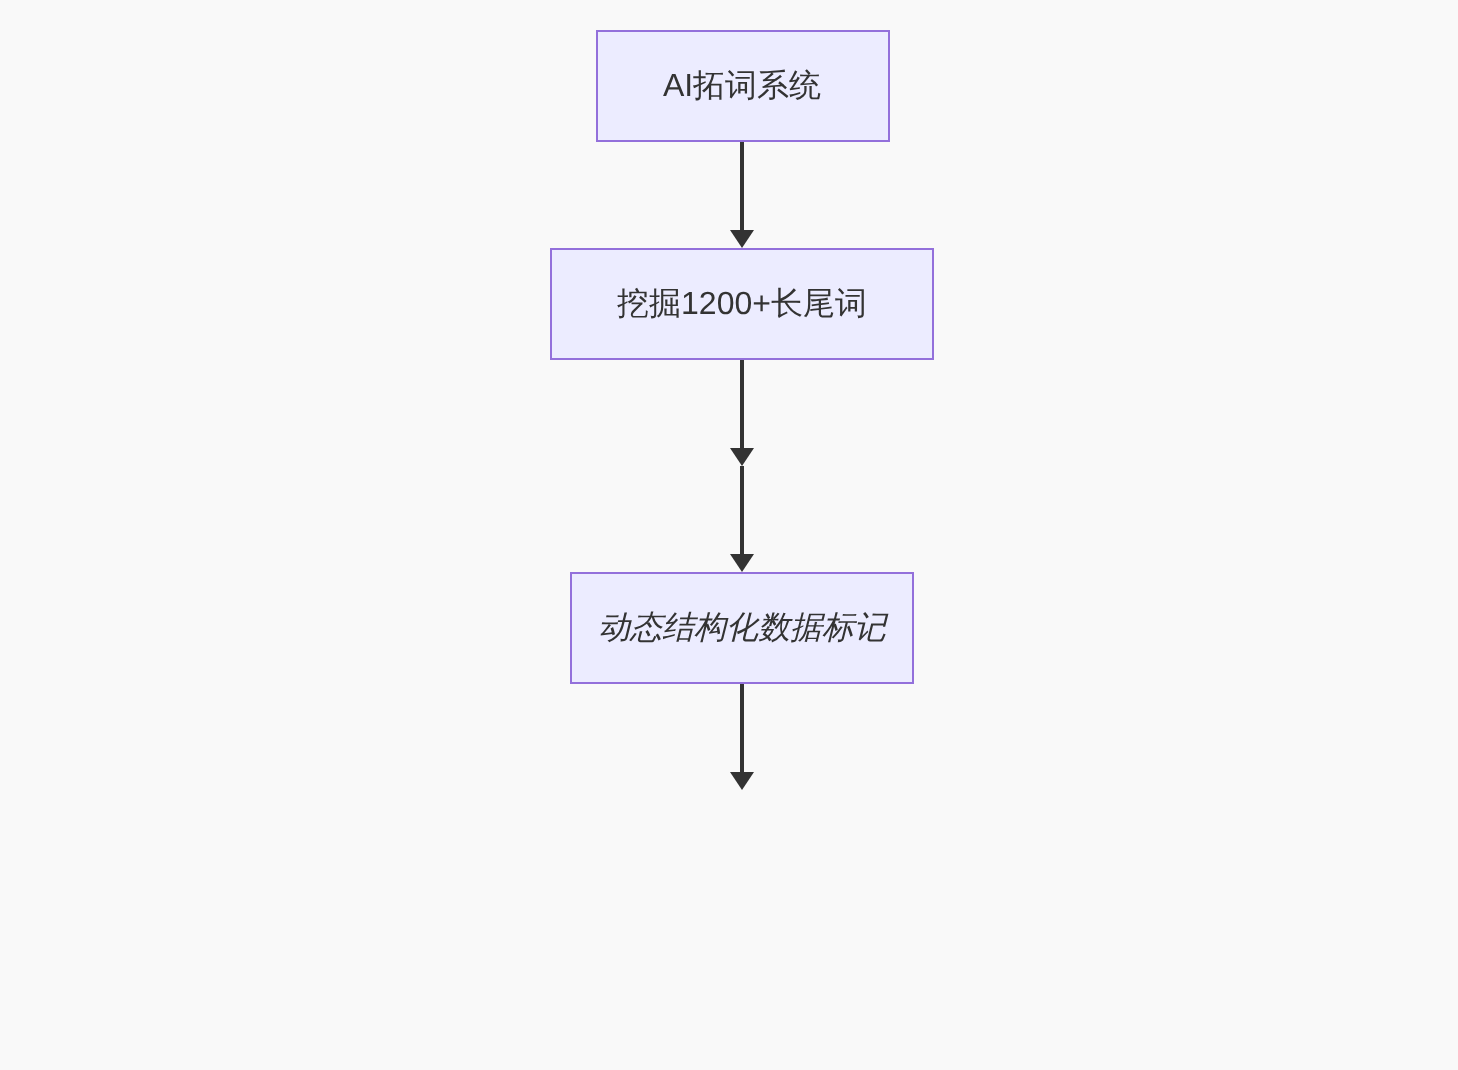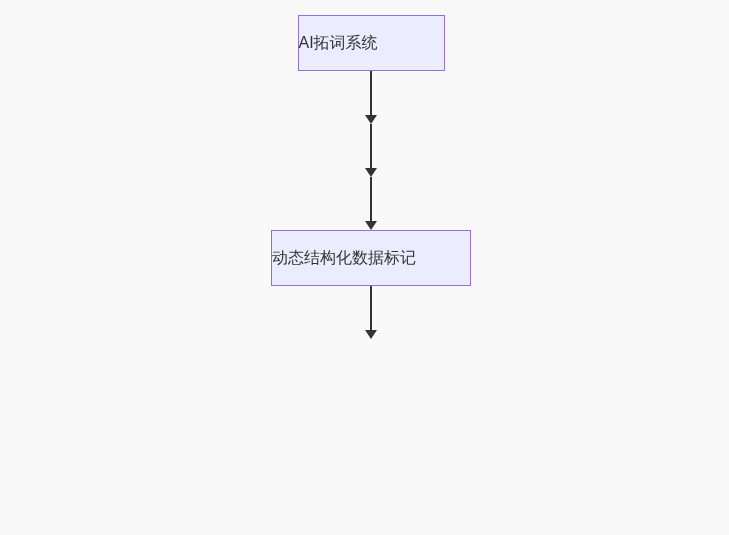--- a/index.html
+++ b/index.html
@@ -21,32 +21,32 @@
     transform: translateX(-50%);
     display: flex;
     flex-direction: column;
     align-items: center;
   }
   .node {
     box-sizing: border-box;
     height: 56px;
     display: flex;
     align-items: center;
-    justify-content: flex-start;
+    justify-content: center;
     background: #ECECFF;
     border: 1px solid #9370DB;
     color: #333333;
     font-size: 16px;
     white-space: nowrap;
     text-align: center;
   }
   .node-1 { width: 147px; }
   .node-2 { width: 192px; }
   .node-3 { width: 223px; }
-  .node-4 { width: 200px; }
+  .node-4 { width: 172px; font-style: italic; }
   .node-5 { width: 233px; }
   .edge {
     height: 53px;
     display: flex;
     flex-direction: column;
     align-items: center;
   }
   .edge .line {
     width: 2px;
     flex: 1 1 auto;
@@ -68,20 +68,23 @@
 
   <div class="node node-1">
     <span>AI拓词系统</span>
   </div>
 
   <div class="edge">
     <div class="line"></div>
     <div class="head"></div>
   </div>
 
+  <div class="node node-2">
+    <span>挖掘1200+长尾词</span>
+  </div>
 
   <div class="edge">
     <div class="line"></div>
     <div class="head"></div>
   </div>
 
 
   <div class="edge">
     <div class="line"></div>
     <div class="head"></div>

